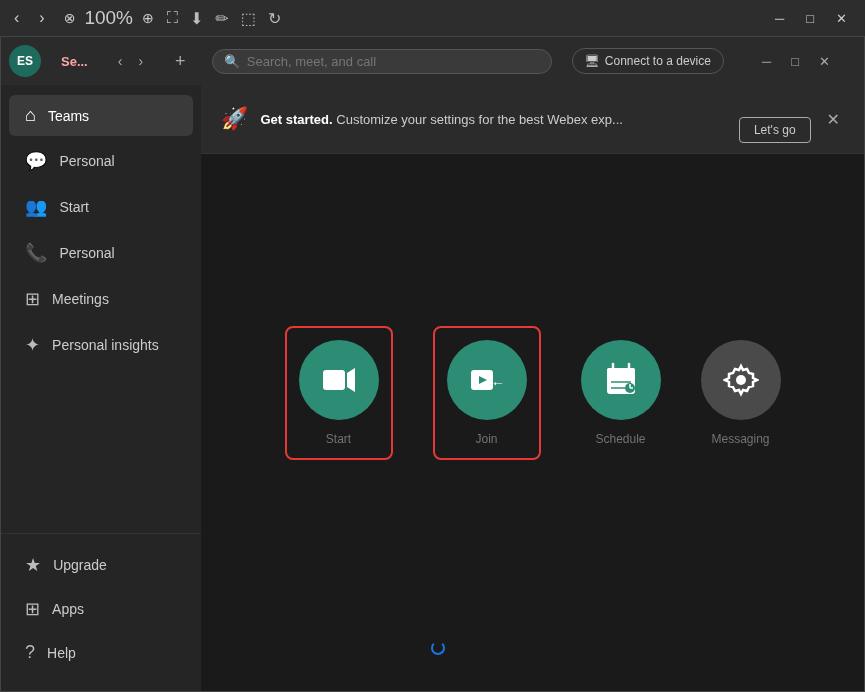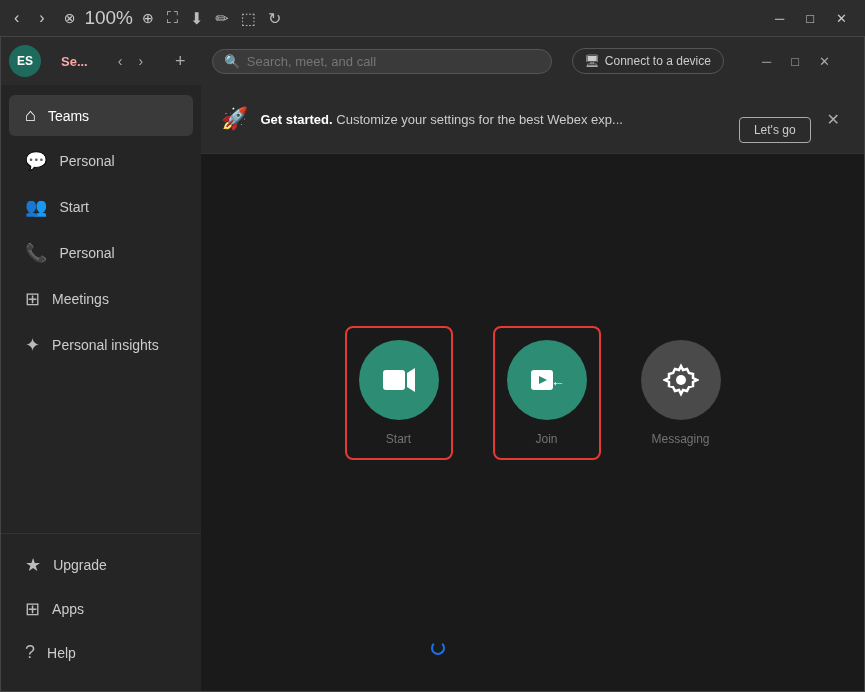--- a/index.html
+++ b/index.html
@@ -394,20 +394,36 @@
           <div class="action-circle teal">
             <svg width="36" height="36" viewBox="0 0 36 36">
               <rect x="2" y="8" width="22" height="20" rx="3" fill="white"></rect>
               <polygon points="10,14 10,22 18,18" fill="#2d8c74"></polygon>
               <text x="22" y="24" font-size="14" fill="white">←</text>
             </svg>
           </div>
           <span class="action-label">Join</span>
         </div>
 
+        <div class="action-item">
+          <div class="action-circle teal">
+            <svg width="36" height="36" viewBox="0 0 36 36">
+              <rect x="4" y="6" width="28" height="26" rx="3" fill="white"></rect>
+              <rect x="4" y="6" width="28" height="8" rx="2" fill="white"></rect>
+              <line x1="10" y1="6" x2="10" y2="2" stroke="white" stroke-width="2.5" stroke-linecap="round"></line>
+              <line x1="26" y1="6" x2="26" y2="2" stroke="white" stroke-width="2.5" stroke-linecap="round"></line>
+              <line x1="8" y1="20" x2="28" y2="20" stroke="#2d8c74" stroke-width="1.5"></line>
+              <line x1="8" y1="26" x2="22" y2="26" stroke="#2d8c74" stroke-width="1.5"></line>
+              <circle cx="27" cy="26" r="5" fill="#2d8c74"></circle>
+              <line x1="27" y1="22" x2="27" y2="26" stroke="white" stroke-width="1.5"></line>
+              <line x1="27" y1="26" x2="30" y2="26" stroke="white" stroke-width="1.5"></line>
+            </svg>
+          </div>
+          <span class="action-label">Schedule</span>
+        </div>
 
         <div class="action-item">
           <div class="action-circle gray">
             <svg width="36" height="36" viewBox="0 0 36 36">
               <circle cx="18" cy="18" r="5" fill="white"></circle>
               <path d="M18 4 L20 8 L24 7 L26 11 L30 12 L30 16 L34 18 L30 20 L30 24 L26 25 L24 29 L20 28 L18 32 L16 28 L12 29 L10 25 L6 24 L6 20 L2 18 L6 16 L6 12 L10 11 L12 7 L16 8 Z" fill="none" stroke="white" stroke-width="2.5"></path>
             </svg>
           </div>
           <span class="action-label">Messaging</span>
         </div>

